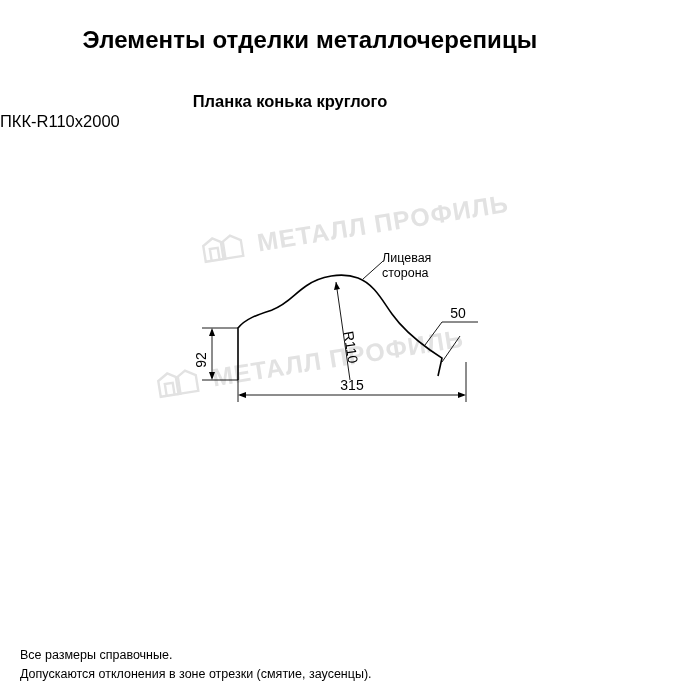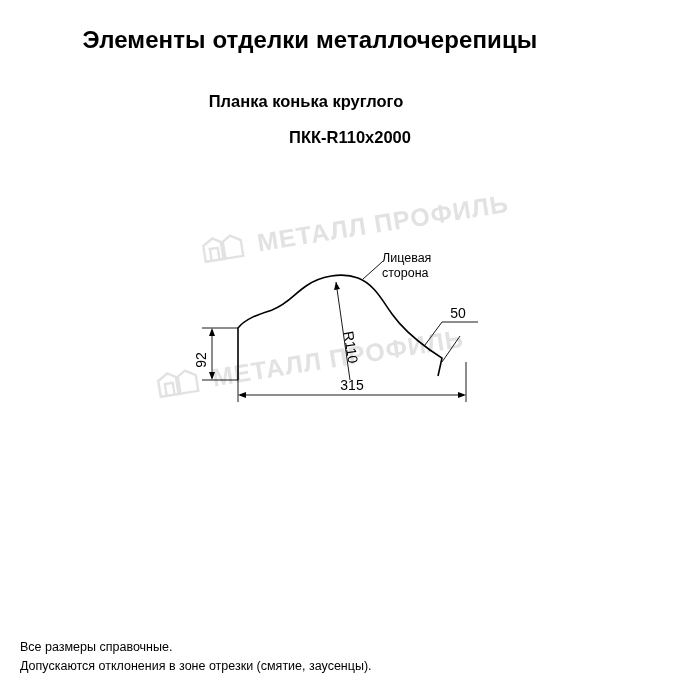--- a/index.html
+++ b/index.html
@@ -30,30 +30,29 @@
     letter-spacing: 0.1px;
   }
   .subtitle {
     position: absolute;
     top: 92px;
     left: 0;
     width: 580px;
     text-align: center;
     font-size: 16.5px;
     font-weight: bold;
-    padding-left: 16px;
   }
   .subtitle2 {
     position: absolute;
-    top: 128px;
+    top: 112px;
     left: 0;
     width: 700px;
-    text-align: center;
+    text-align: left;
     font-size: 16.5px;
-    font-weight: bold;
+    font-weight: normal;
   }
   .drawing {
     position: absolute;
     top: 190px;
     left: 120px;
     width: 470px;
     height: 250px;
   }
   .drawing svg {
     display: block;
@@ -80,21 +79,21 @@
     display: inline-block;
     position: relative;
     top: 4px;
     margin-right: 6px;
   }
   .wm1 { left: 80px; top: 20px; }
   .wm2 { left: 35px; top: 155px; }
   .footer {
     position: absolute;
     left: 20px;
-    bottom: 24px;
+    bottom: 16px;
     font-size: 12.5px;
     line-height: 19px;
     color: #000;
   }
   .footer div {
     white-space: nowrap;
   }
   .dim-text {
     font-family: "Liberation Sans", sans-serif;
     font-size: 14px;

